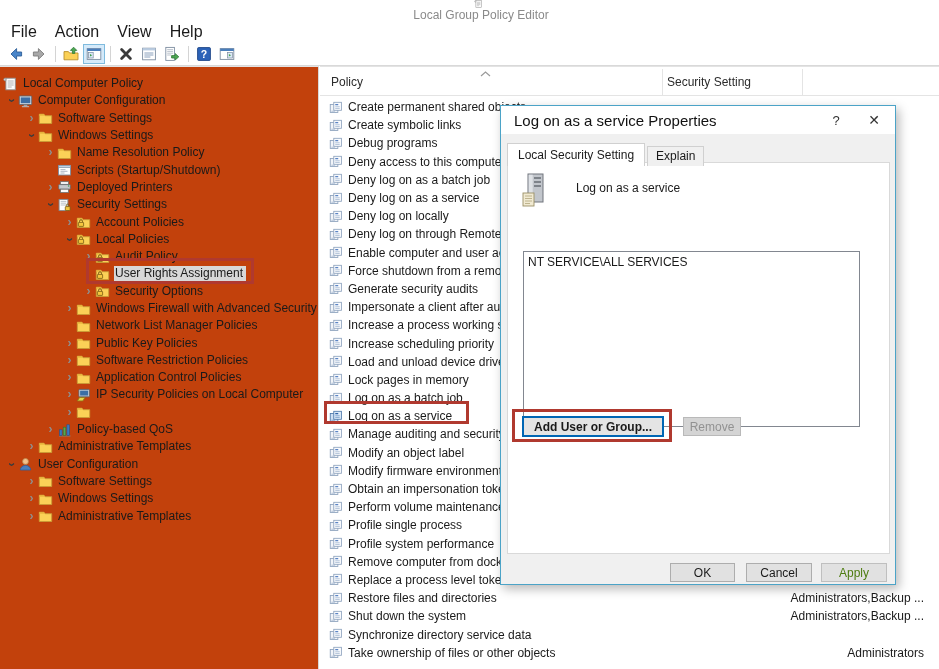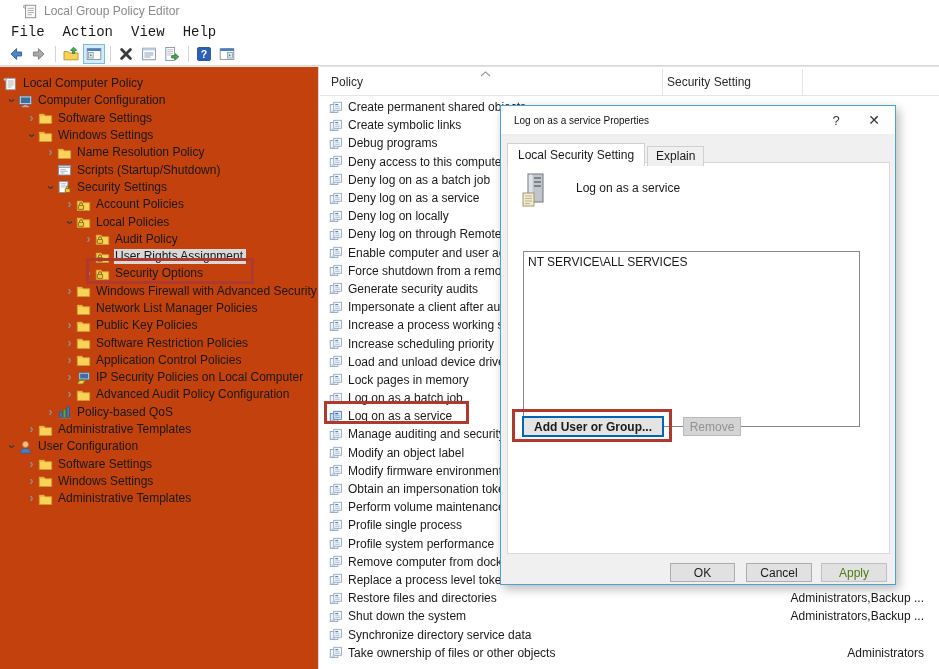--- a/index.html
+++ b/index.html
@@ -1,26 +1,26 @@
 <!DOCTYPE html>
 <html><head>
 <meta charset="utf-8">
 <style>
   * { margin:0; padding:0; box-sizing:border-box; }
   html,body { background:#ffffff; }
   body { width:939px; height:669px; font-family:"Liberation Sans", sans-serif; position:relative; overflow:hidden; }
   #screen { position:absolute; inset:0; width:939px; height:669px; background:#fff; }
 
   
-  .titlebar { position:absolute; left:0; top:0; width:100%; height:22px; display:flex; align-items:center; padding-left:23px; background:#fff; }
+  .titlebar { position:absolute; left:0; top:0; width:100%; height:22px; display:flex; align-items:center; padding-left:23px; background:#fff;flex-direction:column; }
   .titlebar .app-icon { width:15px; height:15px; margin-right:6px; }
   .titlebar .title-text { font-size:12px; color:#8a8a8a; }
 
   .menubar { position:absolute; left:0; top:22px; width:100%; height:20px; display:flex; align-items:center; padding-left:2px; background:#fff; }
-  .menu-item { font-size:14px; color:#1a1a1a; padding:3px 9px; cursor:default;font-family:Liberation Mono, monospace; }
+  .menu-item { font-size:16px; color:#1a1a1a; padding:3px 9px; cursor:default; }
 
   .toolbar { position:absolute; left:0; top:42px; width:100%; height:24px; display:flex; align-items:center; padding-left:5px; background:#fff; border-bottom:1px solid #d9d9d9; }
   .tool-btn { width:22px; height:20px; display:flex; align-items:center; justify-content:center; margin-right:1px; border:1px solid transparent; }
   .tool-btn svg { width:16px; height:16px; }
   .tool-btn.toggled { background:#d5eafa; border:1px solid #7fbbde; }
   .tool-sep { width:1px; height:16px; background:#d4d4d4; margin:0 4px; }
 
   
   .tree-pane { position:absolute; left:0; top:66px; width:319px; bottom:0; background:#c2410c; border-right:1px solid #d9d9d9; border-top:1px solid #e3e3e3; padding-top:8px; overflow:hidden; }
   .list-pane { position:absolute; left:320px; top:66px; right:0; bottom:0; background:#fff; border-top:1px solid #e3e3e3; overflow:hidden; }
@@ -51,21 +51,21 @@
   .lrow { height:18.2px; display:flex; align-items:center; font-size:12px; color:#1a1a1a; white-space:nowrap; }
   .cell-p { width:344px; padding-left:9px; display:flex; align-items:center; gap:5px; overflow:hidden; }
   .cell-s { width:260px; padding-left:4px; overflow:hidden;text-align:right; }
   .picon { width:14px; height:13px; flex:0 0 14px; }
   .picon.psel { display:none; }
   .lrow.sel .picon.psel { display:block; }
 
   
   .dialog { position:absolute; left:500px; top:105px; width:396px; height:480px; background:#f0f0f0; border:1px solid #4ba3c7; box-shadow:3px 4px 10px rgba(0,0,0,0.28); z-index:10; }
   .dlg-titlebar { position:absolute; left:0; top:0; right:0; height:28px; background:#fff; display:flex; align-items:center; padding-left:13px; }
-  .dlg-title { font-size:10px; color:#111; }
+  .dlg-title { font-size:15px; color:#111; }
   .dlg-btn { position:absolute; top:0; width:30px; height:28px; display:flex; align-items:center; justify-content:center; font-size:13px; color:#333; }
   .dlg-help { right:44px; }
   .dlg-close { right:6px; font-size:14px; }
   .dlg-tabs { position:absolute; left:6px; top:37px; display:flex; align-items:flex-end; z-index:3; }
   .tab { font-size:12px; color:#1a1a1a; background:#f0f0f0; border:1px solid #d0d0d0; border-bottom:none; padding:2px 8px 3px; margin-right:2px; position:relative; top:1px; }
   .tab.active { background:#fff; padding:4px 10px 4px; top:0; margin-bottom:-1px; z-index:4; }
   .tab-page { position:absolute; left:6px; top:56px; width:383px; height:392px; background:#fff; border:1px solid #d9d9d9; z-index:2; }
   .dlg-policy-head { position:absolute; left:14px; top:10px; display:flex; }
   .server-icon { width:26px; height:36px; }
   .dlg-policy-name { font-size:12px; color:#1a1a1a; margin:8px 0 0 28px; }
@@ -311,20 +311,27 @@
     <span class="tlabel">Name Resolution Policy</span>
   </div>
       <div class="trow lvl3">
     <span class="arrow none"></span>
     <svg class="ticon">
           <use href="#i-scripts"></use>
         </svg>
     <span class="tlabel">Scripts (Startup/Shutdown)</span>
   </div>
       <div class="trow lvl3">
+    <span class="arrow closed"></span>
+    <svg class="ticon">
+          <use href="#i-printer"></use>
+        </svg>
+    <span class="tlabel">Deployed Printers</span>
+  </div>
+      <div class="trow lvl3">
     <span class="arrow open"></span>
     <svg class="ticon">
           <use href="#i-security"></use>
         </svg>
     <span class="tlabel">Security Settings</span>
   </div>
       <div class="trow lvl4">
     <span class="arrow closed"></span>
     <svg class="ticon">
           <use href="#i-folder-lock"></use>
@@ -399,21 +406,20 @@
     <svg class="ticon">
           <use href="#i-ipsec"></use>
         </svg>
     <span class="tlabel">IP Security Policies on Local Computer</span>
   </div>
       <div class="trow lvl4">
     <span class="arrow closed"></span>
     <svg class="ticon">
           <use href="#i-folder"></use>
         </svg>
-    <span class="tlabel">Advanced Audit Policy Configuration</span>
   </div>
       <div class="trow lvl3">
     <span class="arrow closed"></span>
     <svg class="ticon">
           <use href="#i-qos"></use>
         </svg>
     <span class="tlabel">Policy-based QoS</span>
   </div>
       <div class="trow lvl2">
     <span class="arrow closed"></span>

